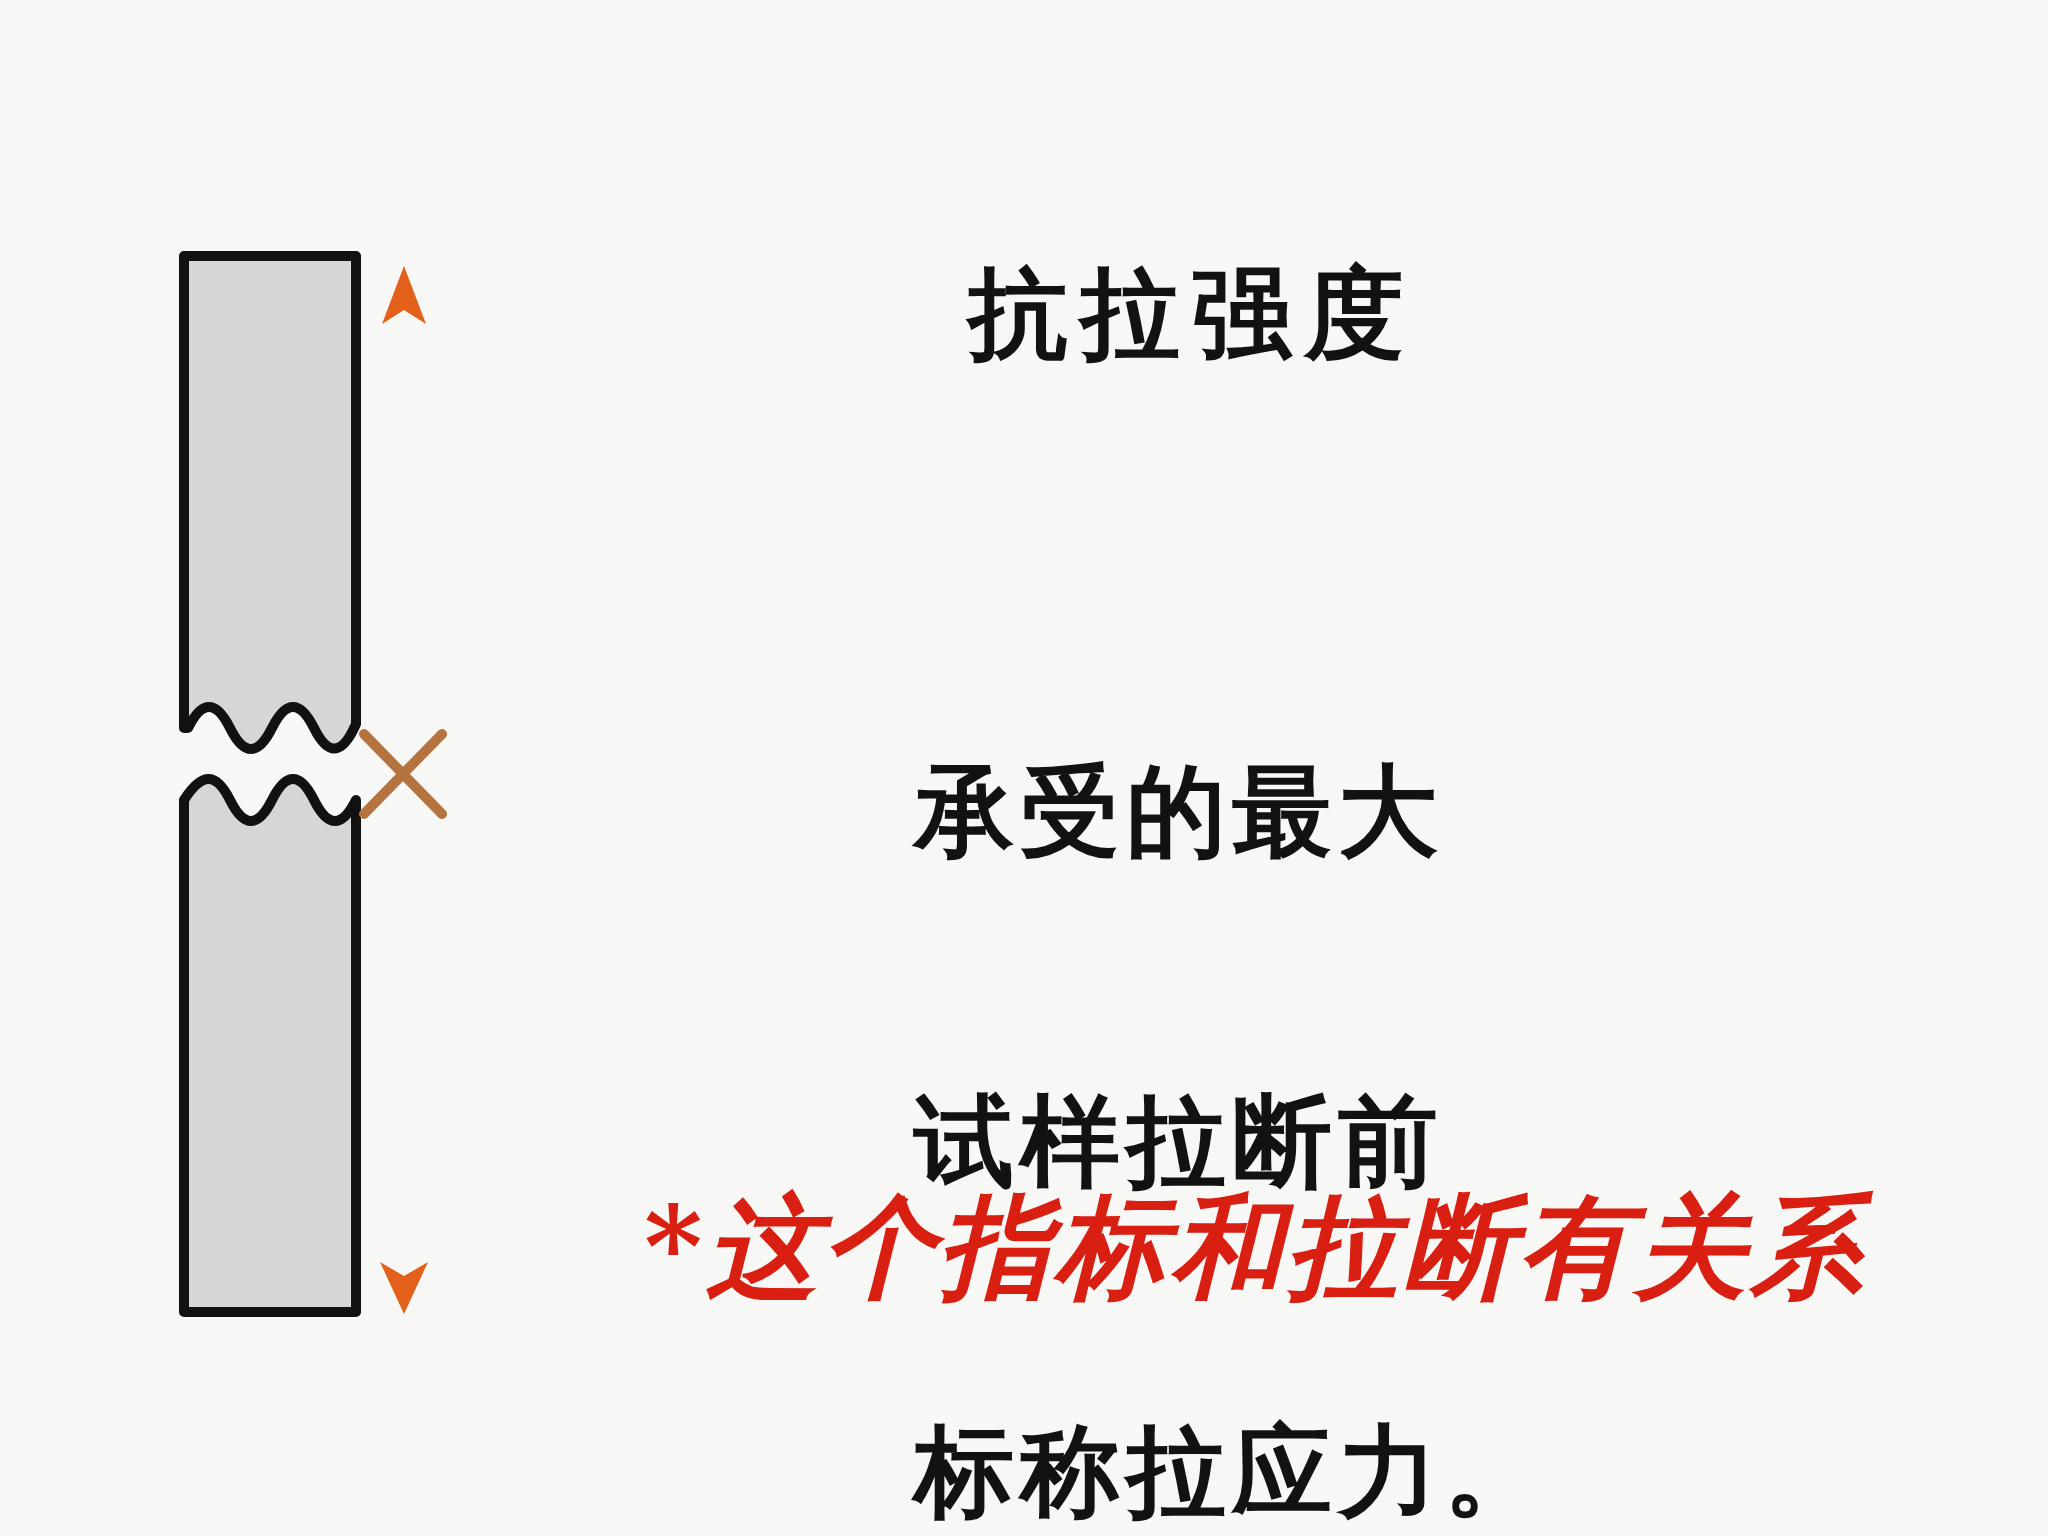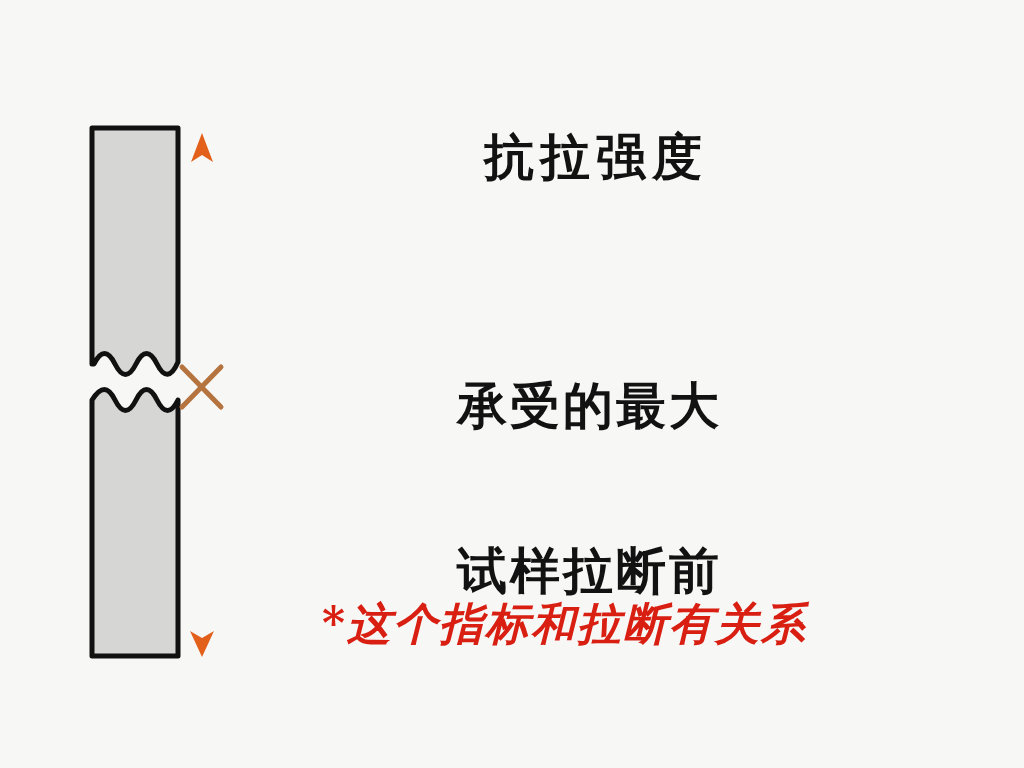--- a/index.html
+++ b/index.html
@@ -64,21 +64,21 @@
   }
   #body-text .line {
     display: block;
     white-space: pre;
   }
 
   #note-text {
     position: absolute;
     left: 322px;
     top: 596px;
-    font-size: 44px;
+    font-size: 56px;
     line-height: 56px;
     letter-spacing: 2px;
     color: #d81f12;
     font-style: italic;
     white-space: pre;
   }
 </style>
 </head>
 <body>
 
@@ -137,17 +137,18 @@
         <path d="M 142 557 L 130 531 L 142 538 L 154 531 Z" fill="#e2601a"></path>
       </g>
     </svg>
   </div>
 
   <div id="title-text" class="cjk">抗拉强度</div>
 
   <div id="body-text" class="cjk">
     <span class="line">承受的最大</span>
     <span class="line">试样拉断前</span>
+    <span class="line">标称拉应力。</span>
   </div>
 
   <div id="note-text" class="cjk">*这个指标和拉断有关系</div>
 
 </div>
 
 </body></html>

